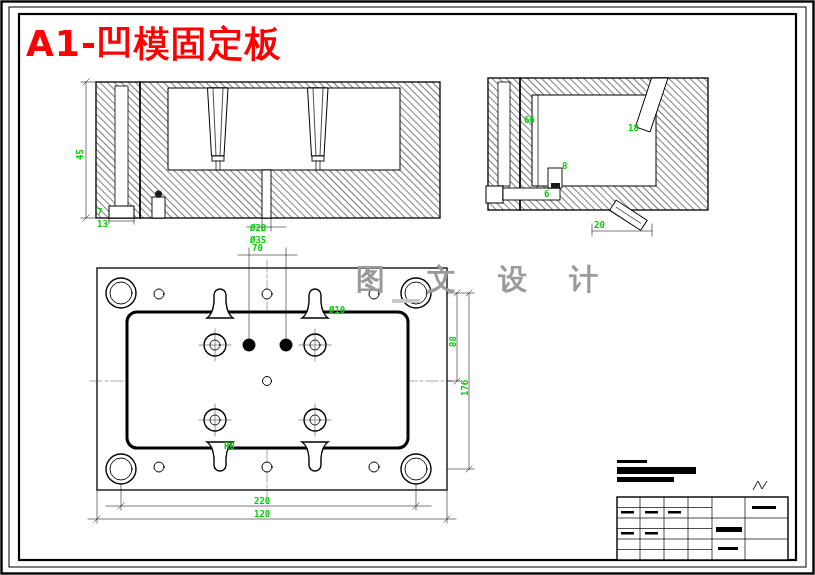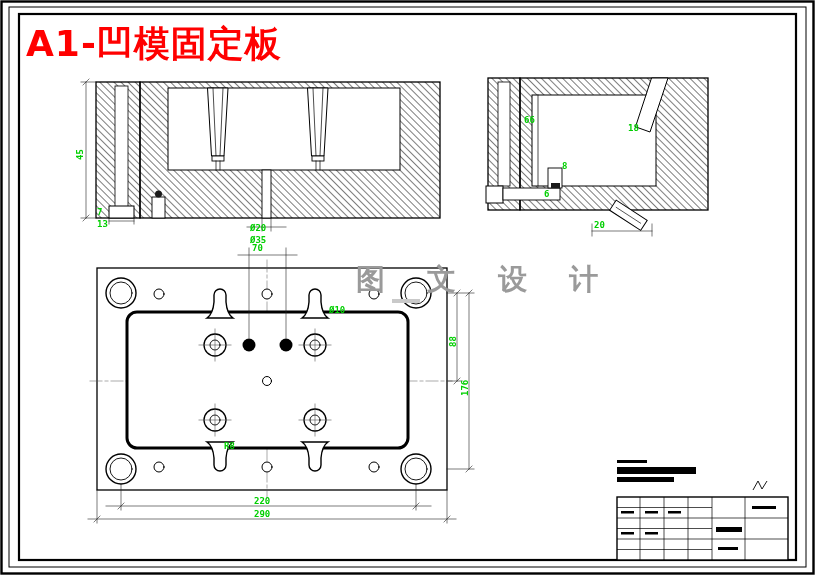--- a/index.html
+++ b/index.html
@@ -253,15 +253,15 @@
   <div class="dim" style="left:628px;top:124px">18</div>
   <div class="dim" style="left:562px;top:162px">8</div>
   <div class="dim" style="left:544px;top:190px">6</div>
   <div class="dim" style="left:594px;top:221px">20</div>
   <div class="dim" style="left:252px;top:244px">70</div>
   <div class="dim" style="left:329px;top:306px">Ø10</div>
   <div class="dim" style="left:224px;top:442px">R8</div>
   <div class="dim v" style="left:449px;top:347px">88</div>
   <div class="dim v" style="left:461px;top:396px">176</div>
   <div class="dim" style="left:254px;top:497px">220</div>
-  <div class="dim" style="left:254px;top:510px">290</div>
+  <div class="dim" style="left:254px;top:510px">120</div>
 
 </div>
 
 </body></html>

